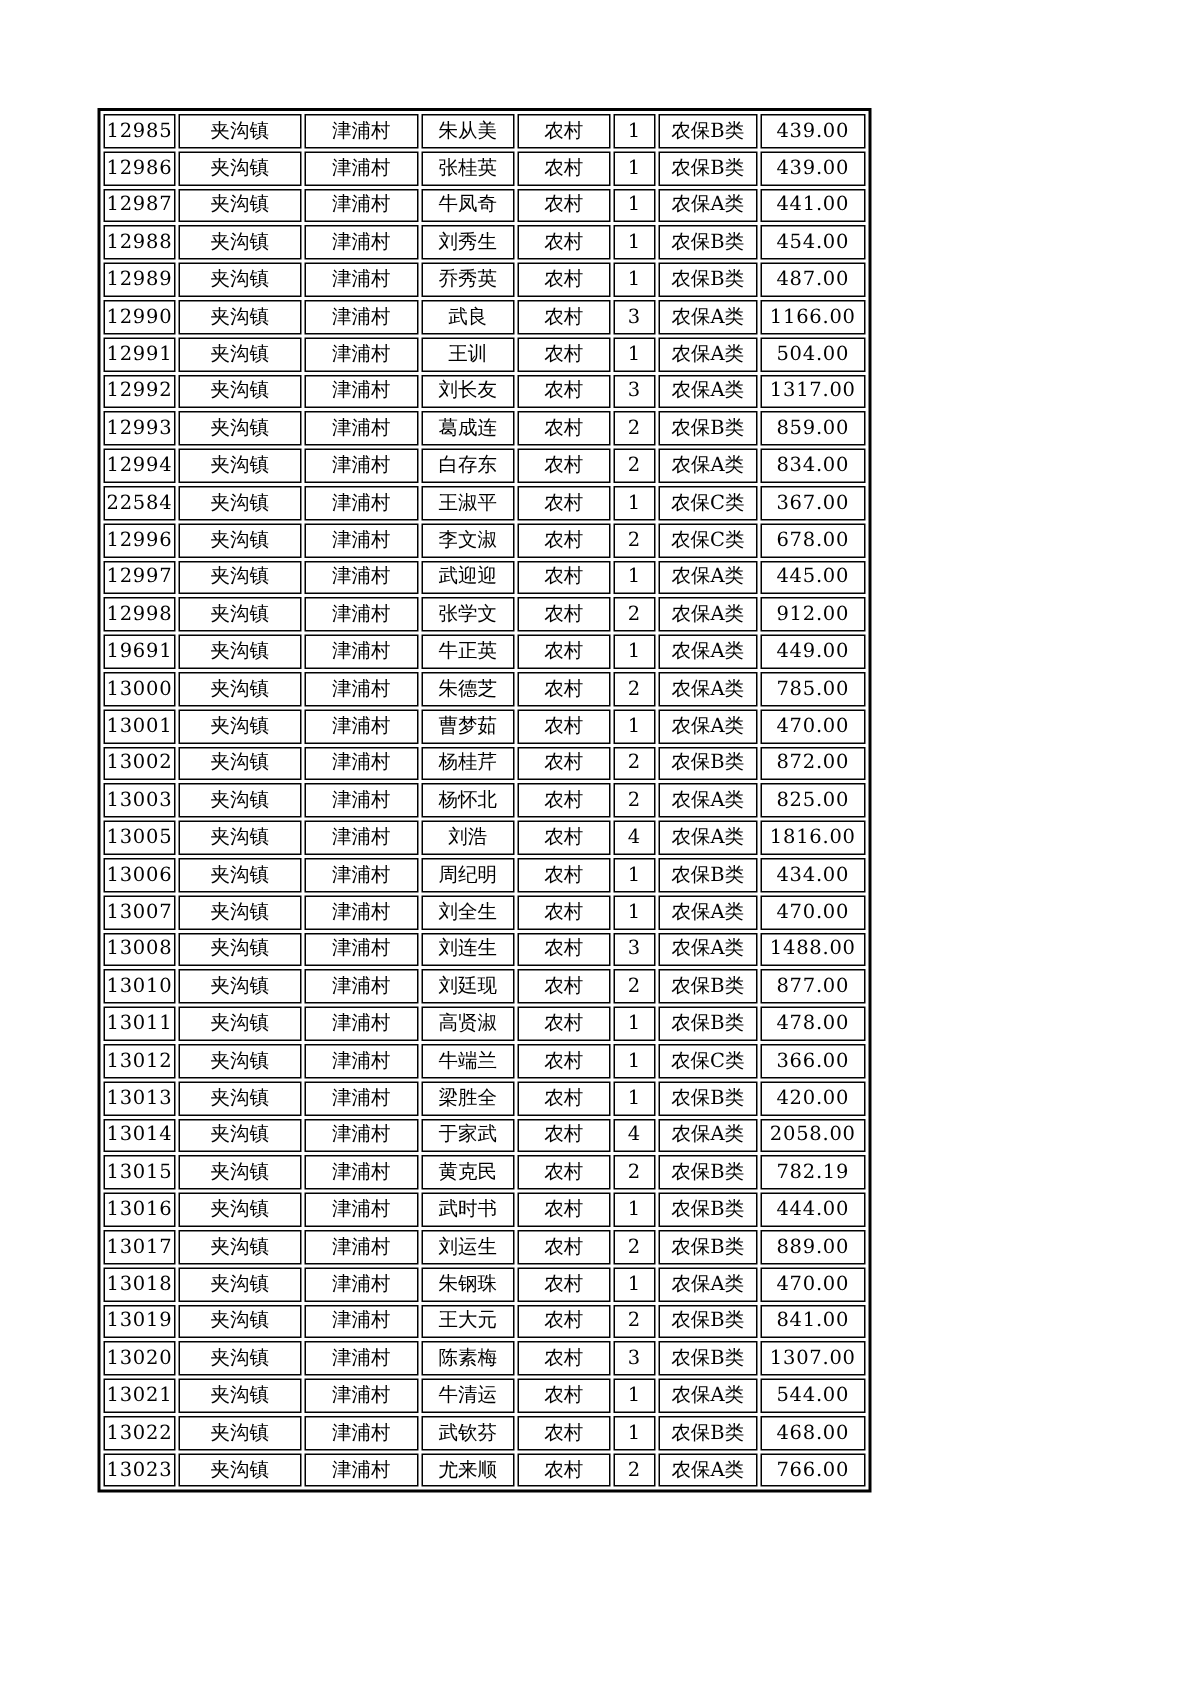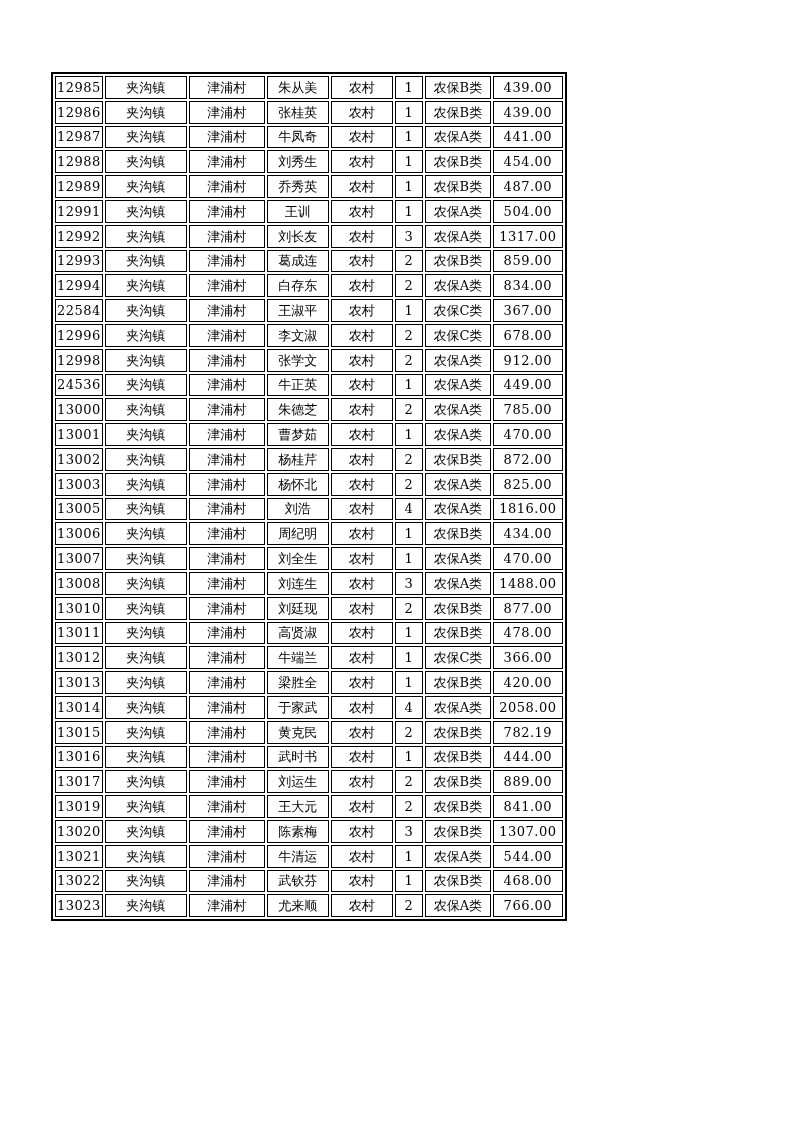--- a/index.html
+++ b/index.html
@@ -15,21 +15,21 @@
   }
   .page {
     position: relative;
     width: 793px;
     height: 1122px;
     background: #ffffff;
     overflow: hidden;
   }
   table.grid {
     position: absolute;
-    left: 51px;
+    left: 65px;
     top: 72px;
     border-collapse: separate;
     border-spacing: 2px;
     border: 2px solid #000000;
     table-layout: fixed;
     background: #ffffff;
   }
   table.grid td {
     box-sizing: border-box;
     border: 1px solid #000000;
@@ -108,20 +108,30 @@
         <td class="num">12989</td>
         <td>夹沟镇</td>
         <td>津浦村</td>
         <td>乔秀英</td>
         <td>农村</td>
         <td class="num">1</td>
         <td>农保B类</td>
         <td class="num">487.00</td>
       </tr>
         <tr>
+        <td class="num">12990</td>
+        <td>夹沟镇</td>
+        <td>津浦村</td>
+        <td>武良</td>
+        <td>农村</td>
+        <td class="num">3</td>
+        <td>农保A类</td>
+        <td class="num">1166.00</td>
+      </tr>
+        <tr>
         <td class="num">12991</td>
         <td>夹沟镇</td>
         <td>津浦村</td>
         <td>王训</td>
         <td>农村</td>
         <td class="num">1</td>
         <td>农保A类</td>
         <td class="num">504.00</td>
       </tr>
         <tr>
@@ -168,31 +178,41 @@
         <td class="num">12996</td>
         <td>夹沟镇</td>
         <td>津浦村</td>
         <td>李文淑</td>
         <td>农村</td>
         <td class="num">2</td>
         <td>农保C类</td>
         <td class="num">678.00</td>
       </tr>
         <tr>
+        <td class="num">12997</td>
+        <td>夹沟镇</td>
+        <td>津浦村</td>
+        <td>武迎迎</td>
+        <td>农村</td>
+        <td class="num">1</td>
+        <td>农保A类</td>
+        <td class="num">445.00</td>
+      </tr>
+        <tr>
         <td class="num">12998</td>
         <td>夹沟镇</td>
         <td>津浦村</td>
         <td>张学文</td>
         <td>农村</td>
         <td class="num">2</td>
         <td>农保A类</td>
         <td class="num">912.00</td>
       </tr>
         <tr>
-        <td class="num">24536</td>
+        <td class="num">19691</td>
         <td>夹沟镇</td>
         <td>津浦村</td>
         <td>牛正英</td>
         <td>农村</td>
         <td class="num">1</td>
         <td>农保A类</td>
         <td class="num">449.00</td>
       </tr>
         <tr>
         <td class="num">13000</td>
@@ -346,20 +366,30 @@
       </tr>
         <tr>
         <td class="num">13017</td>
         <td>夹沟镇</td>
         <td>津浦村</td>
         <td>刘运生</td>
         <td>农村</td>
         <td class="num">2</td>
         <td>农保B类</td>
         <td class="num">889.00</td>
+      </tr>
+        <tr>
+        <td class="num">13018</td>
+        <td>夹沟镇</td>
+        <td>津浦村</td>
+        <td>朱钢珠</td>
+        <td>农村</td>
+        <td class="num">1</td>
+        <td>农保A类</td>
+        <td class="num">470.00</td>
       </tr>
         <tr>
         <td class="num">13019</td>
         <td>夹沟镇</td>
         <td>津浦村</td>
         <td>王大元</td>
         <td>农村</td>
         <td class="num">2</td>
         <td>农保B类</td>
         <td class="num">841.00</td>

